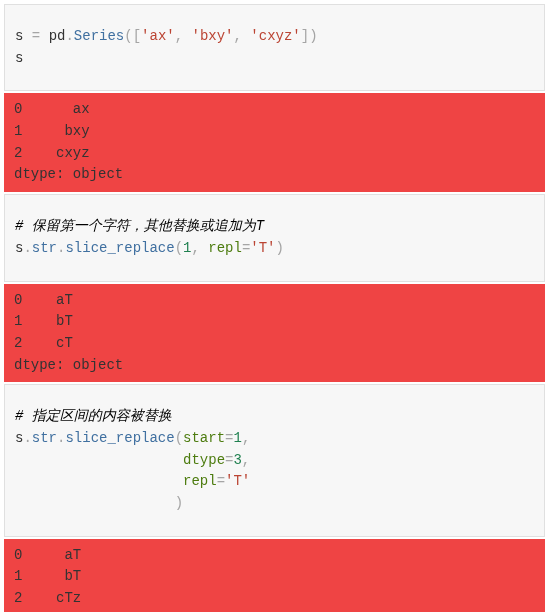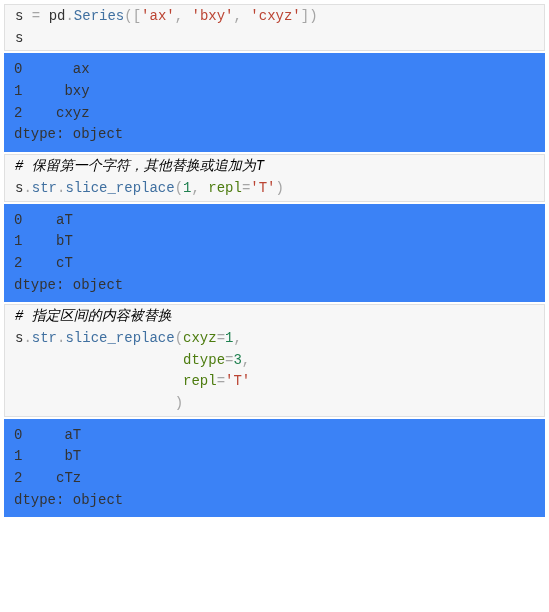--- a/index.html
+++ b/index.html
@@ -11,26 +11,26 @@
     font-size: 14px;
     line-height: 1.55;
     color: #333333;
   }
   .block {
     margin-bottom: 2px;
   }
   .code-block {
     background: #f7f7f7;
     border: 1px solid #e0e0e0;
-    padding: 1px 10px;
+    padding: 21px 10px;
     white-space: pre;
     overflow-x: auto;
   }
   .output-block {
-    background: #3b82f6;
+    background: #ef4444;
     padding: 6px 10px;
     white-space: pre;
     color: #333333;
   }
   .tk-plain { color: #333333; }
   .tk-op    { color: #a5a5a5; }
   .tk-ident { color: #333333; }
   .tk-func  { color: #4070a0; }
   .tk-attr  { color: #4070a0; margin-top: 40px; }
   .tk-str   { color: #bb4433; }
@@ -51,21 +51,21 @@
 
 <div class="block code-block"><span class="tk-comment"># 保留第一个字符，其他替换或追加为T</span>
 <span class="tk-ident">s</span><span class="tk-op">.</span><span class="tk-attr">str</span><span class="tk-op">.</span><span class="tk-func">slice_replace</span><span class="tk-op">(</span><span class="tk-num">1</span><span class="tk-op">, </span><span class="tk-kw">repl</span><span class="tk-op">=</span><span class="tk-str">'T'</span><span class="tk-op">)</span></div>
 
 <div class="block output-block">0    aT
 1    bT
 2    cT
 dtype: object</div>
 
 <div class="block code-block"><span class="tk-comment"># 指定区间的内容被替换</span>
-<span class="tk-ident">s</span><span class="tk-op">.</span><span class="tk-attr">str</span><span class="tk-op">.</span><span class="tk-func">slice_replace</span><span class="tk-op">(</span><span class="tk-kw">cxyz</span><span class="tk-op">=</span><span class="tk-num">1</span><span class="tk-op">,</span>
+<span class="tk-ident">s</span><span class="tk-op">.</span><span class="tk-attr">str</span><span class="tk-op">.</span><span class="tk-func">slice_replace</span><span class="tk-op">(</span><span class="tk-kw">start</span><span class="tk-op">=</span><span class="tk-num">1</span><span class="tk-op">,</span>
 <span class="tk-plain">                    </span><span class="tk-kw">dtype</span><span class="tk-op">=</span><span class="tk-num">3</span><span class="tk-op">,</span>
 <span class="tk-plain">                    </span><span class="tk-kw">repl</span><span class="tk-op">=</span><span class="tk-str">'T'</span>
 <span class="tk-plain">                   </span><span class="tk-op">)</span></div>
 
 <div class="block output-block">0     aT
 1     bT
 2    cTz
 dtype: object</div>
 
 </body></html>

